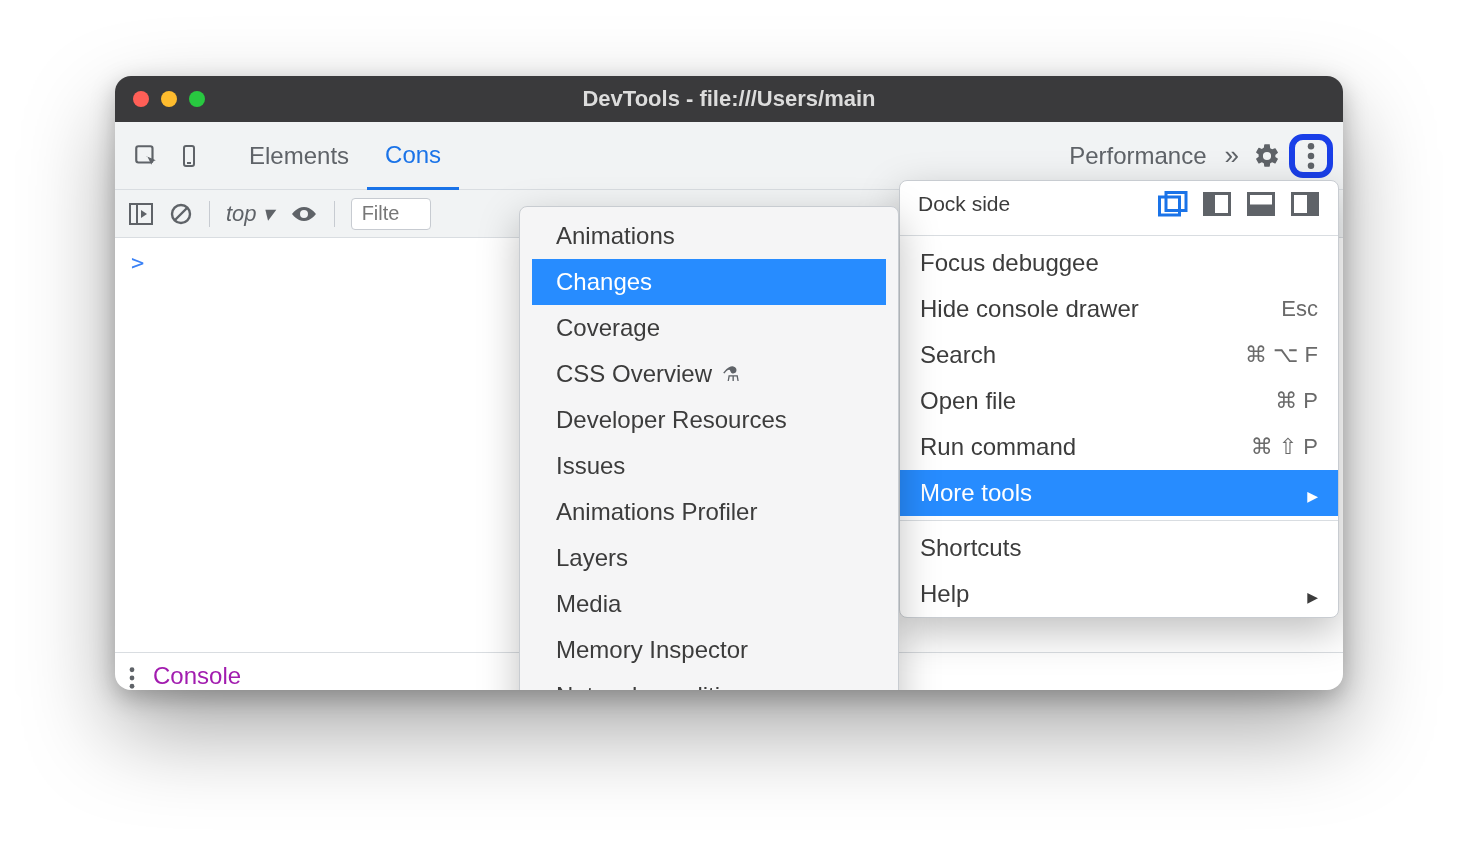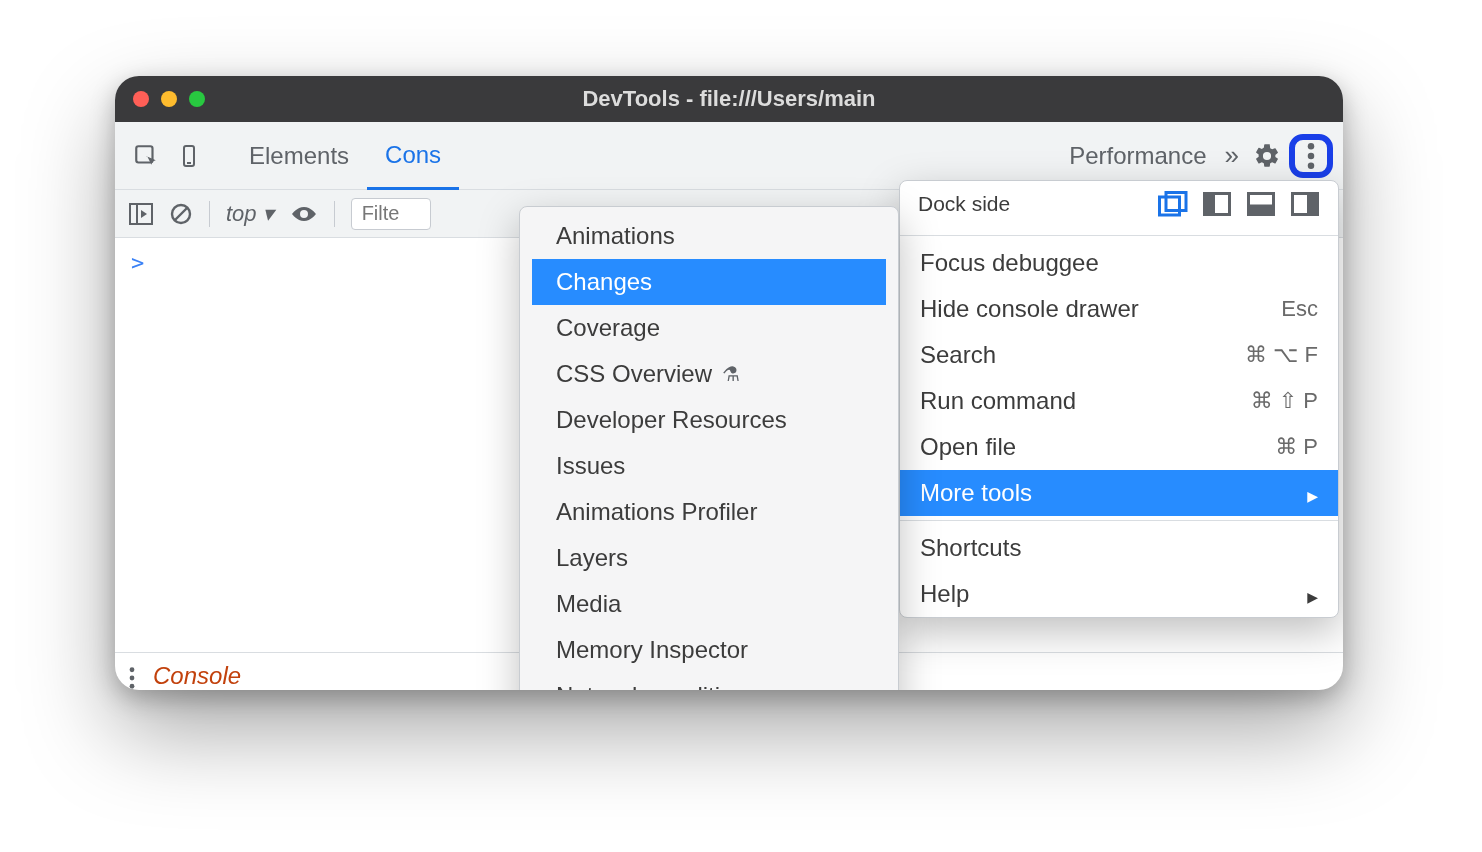--- a/index.html
+++ b/index.html
@@ -1,20 +1,20 @@
 <!DOCTYPE html>
 <html><head>
 <meta charset="utf-8">
 <style>
   * { box-sizing: border-box; margin: 0; padding: 0; }
   html, body { width: 1482px; height: 852px; background: #fff; font-family: -apple-system, "Helvetica Neue", Arial, sans-serif; }
   .stage { position: relative; width: 1482px; height: 852px; }
   .win {
     position: absolute; left: 115px; top: 76px; width: 1228px; height: 614px;
-    border-radius: 24px; overflow: hidden; background: #fff;
+    border-radius: 16px; overflow: hidden; background: #fff;
     box-shadow: 0 40px 90px rgba(0,0,0,.35), 0 8px 24px rgba(0,0,0,.25);
   }
   
   .titlebar { height: 46px; background: #3a3a3c; display:flex; align-items:center; position:relative; }
   .traffic { display:flex; gap:12px; margin-left:18px; }
   .dot { width:16px; height:16px; border-radius:50%; }
   .dot.red{background:#ff5f57;} .dot.yellow{background:#febc2e;} .dot.green{background:#28c840;}
   .title { position:absolute; left:0; right:0; text-align:center; color:#dcdcdc; font-size:22px; font-weight:600; pointer-events:none;}
   
   .tabs { height:68px; background:#f1f3f4; border-bottom:1px solid #d9dde1; display:flex; align-items:center; padding:0 10px; }
@@ -29,21 +29,21 @@
   .kebab-ring{ position:absolute; inset:0; border:6px solid #1a3fe8; border-radius:14px;}
   
   .toolbar{ height:48px; background:#f1f3f4; border-bottom:1px solid #d9dde1; display:flex; align-items:center; padding:0 14px; gap:16px; font-size:22px; color:#5f6368;}
   .sep{width:1px; height:26px; background:#c7cbd1;}
   .ctx{display:flex; align-items:center; gap:6px;font-style:italic;}
   .filter{ background:#fff; border:1px solid #c7cbd1; border-radius:4px; height:32px; padding:2px 10px; display:flex; align-items:center; font-size:20px; color:#777; width:80px; overflow:hidden;}
   
   .conbody{ position:relative; background:#fff; height: calc(100% - 46px - 56px - 48px - 50px); }
   .prompt{ color:#3b82f6; font-family:ui-monospace,Menlo,monospace; font-size:22px; padding:12px 16px;}
   
-  .drawer{ height:50px; border-top:1px solid #d9dde1; display:flex; align-items:center; padding:0 14px; gap:18px; font-size:24px; color:#c2410c;font-style:italic;}
+  .drawer{ height:50px; border-top:1px solid #d9dde1; display:flex; align-items:center; padding:0 14px; gap:18px; font-size:24px; color:#a21caf;}
   .drawer .lbl{ border-bottom:3px solid #1a73e8; padding-bottom:6px; margin-bottom:-6px;}
   .drawer .dots{ color:#5f6368;}
   
   .menu{ position:absolute; right:4px; top:104px; width:440px; background:#fff; border:1px solid #c8ccd1; border-radius:8px; box-shadow:0 14px 40px rgba(0,0,0,.25); overflow:hidden; font-size:24px; color:#3c3c3c; z-index:10;}
   .mrow{ display:flex; align-items:center; justify-content:space-between; height:46px; padding:0 20px;}
   .mrow.click{cursor:default;}
   .mrow.sel{ background:#278cff; color:#fff;}
   .msep{height:1px; background:#d9dde1; margin:4px 0;}
   .dock{ display:flex; align-items:center; justify-content:space-between; padding:10px 18px 14px; }
   .dock .lbl{font-size:21px;}
@@ -189,26 +189,26 @@
         </div>
       <div class="mrow click">
           <span>Hide console drawer</span>
           <span class="shortcut">Esc</span>
         </div>
       <div class="mrow click">
           <span>Search</span>
           <span class="shortcut">⌘ ⌥ F</span>
         </div>
       <div class="mrow click">
+          <span>Open file</span>
+          <span class="shortcut">⌘ P</span>
+        </div>
+      <div class="mrow click">
           <span>Run command</span>
           <span class="shortcut">⌘ ⇧ P</span>
-        </div>
-      <div class="mrow click">
-          <span>Open file</span>
-          <span class="shortcut">⌘ P</span>
         </div>
       <div class="mrow click sel">
           <span>More tools</span>
           <span class="tri"></span>
         </div>
       <div class="msep"></div>
       <div class="mrow click">
           <span>Shortcuts</span>
         </div>
       <div class="mrow click">

